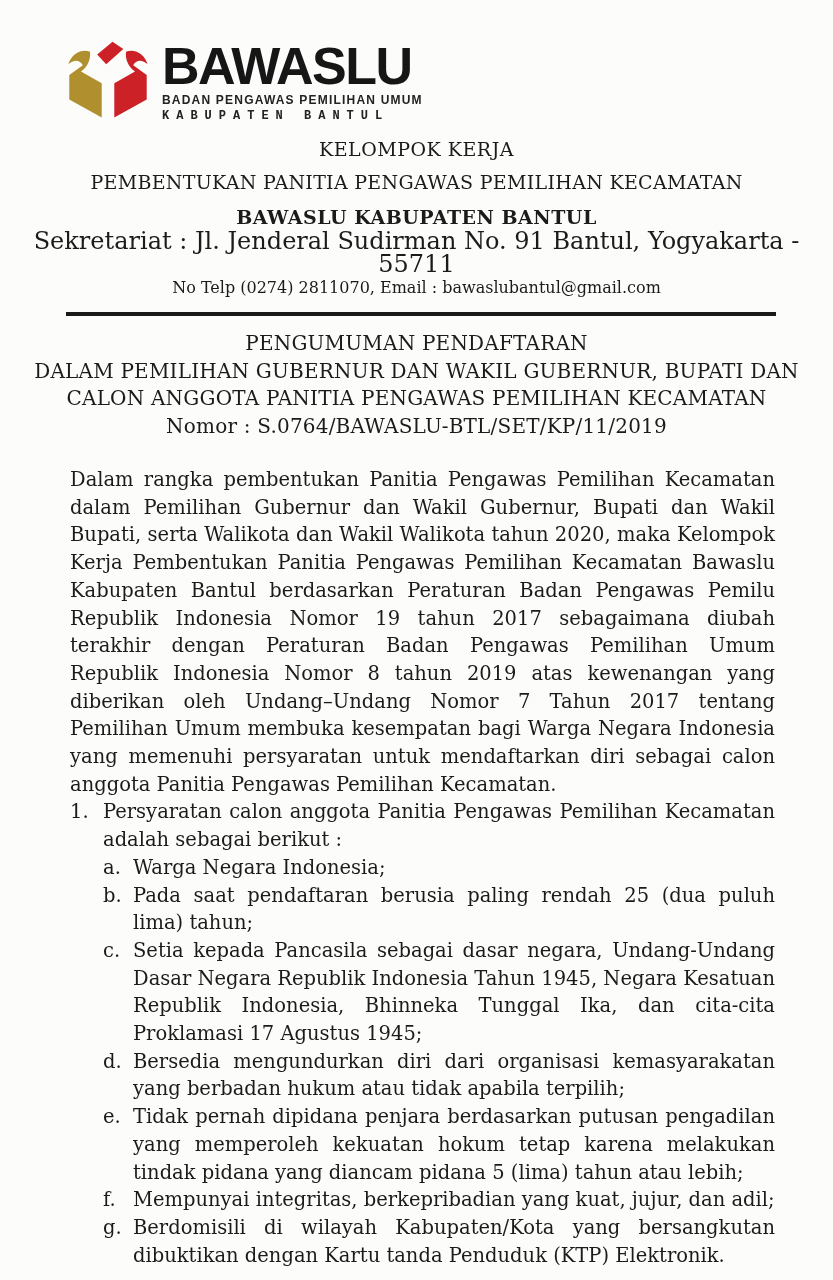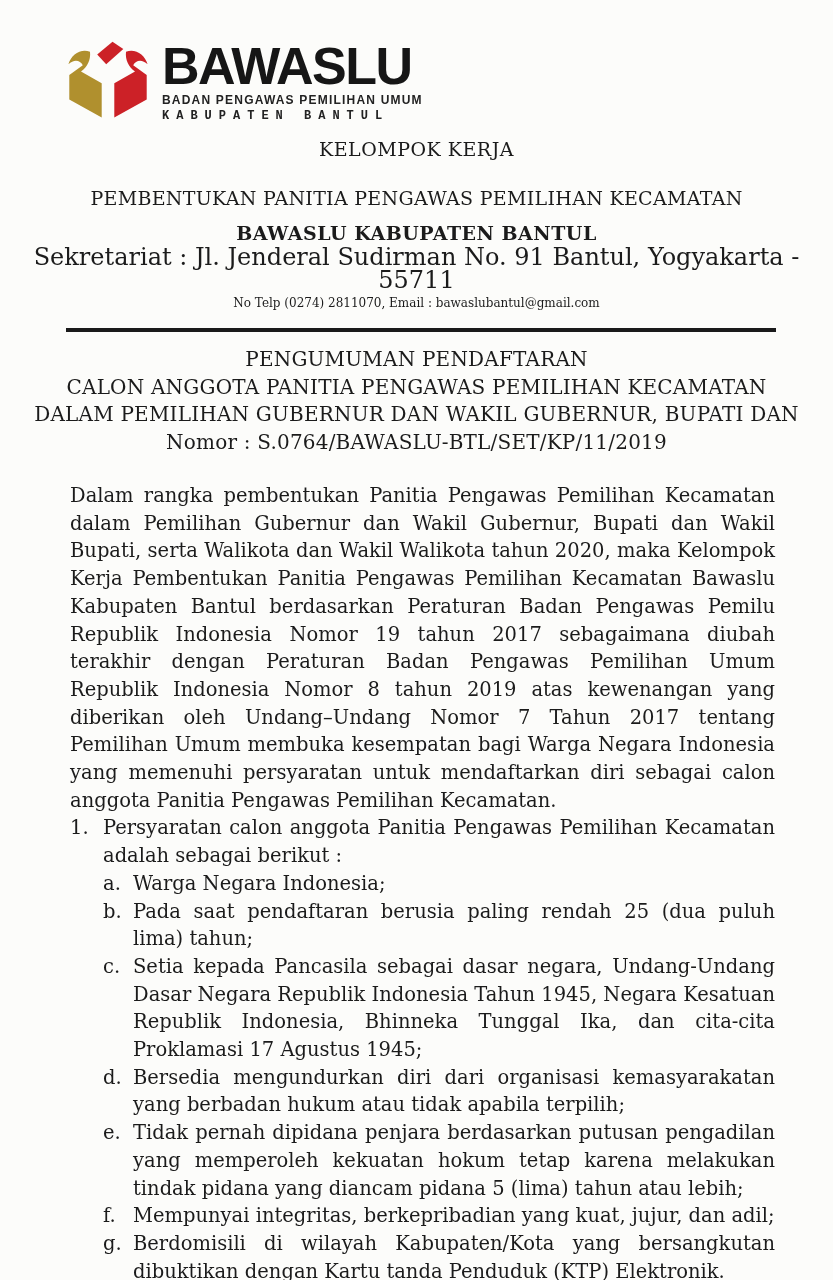--- a/index.html
+++ b/index.html
@@ -29,24 +29,24 @@
   }
   .brand-sub2 {
     font-family: Liberation Mono, monospace;
     font-weight: bold; font-size: 12px; letter-spacing: 7px;
     color: #222; margin-top: 2px; white-space: nowrap;
   }
 
   
   .letterhead { text-align: center; margin-top: 7px; }
   .lh-line1 { font-size: 19px; line-height: 25px; letter-spacing: 0.5px; }
-  .lh-line2 { font-size: 19px; line-height: 25px; letter-spacing: 0.3px; margin-top: 24px; }
+  .lh-line2 { font-size: 19px; line-height: 25px; letter-spacing: 0.3px; margin-top: 8px; }
   .lh-line3 { font-size: 19px; line-height: 25px; letter-spacing: 0.5px; margin-top: 10px; font-weight: bold; }
   .lh-line4 { font-size: 24px; line-height: 23px; margin-top: 0; }
-  .lh-line5 { font-size: 12px; line-height: 23px; }
+  .lh-line5 { font-size: 16px; line-height: 23px; }
 
   .rule { height: 4px; background: #1a1a1a; margin: 13px 57px 0 66px; }
 
   
   .title-block { text-align: center; margin-top: 14px; font-size: 20px; line-height: 27.5px; letter-spacing: 0.2px; }
 
   
   .doc-body {
     margin: 26px 58px 0 70px;
     font-size: 19.5px; line-height: 27.7px;
@@ -87,22 +87,22 @@
     <div class="lh-line2">PEMBENTUKAN PANITIA PENGAWAS PEMILIHAN KECAMATAN</div>
     <div class="lh-line3">BAWASLU KABUPATEN BANTUL</div>
     <div class="lh-line4">Sekretariat : Jl. Jenderal Sudirman No. 91 Bantul, Yogyakarta - 55711</div>
     <div class="lh-line5">No Telp (0274) 2811070, Email : bawaslubantul@gmail.com</div>
   </div>
 
   <div class="rule"></div>
 
   <div class="title-block">
     <div>PENGUMUMAN PENDAFTARAN</div>
+    <div>DALAM PEMILIHAN GUBERNUR DAN WAKIL GUBERNUR, BUPATI DAN</div>
     <div>CALON ANGGOTA PANITIA PENGAWAS PEMILIHAN KECAMATAN</div>
-    <div>DALAM PEMILIHAN GUBERNUR DAN WAKIL GUBERNUR, BUPATI DAN</div>
     <div>Nomor : S.0764/BAWASLU-BTL/SET/KP/11/2019</div>
   </div>
 
   <div class="doc-body">
     <p class="intro">Dalam rangka pembentukan Panitia Pengawas Pemilihan Kecamatan dalam Pemilihan Gubernur dan Wakil Gubernur, Bupati dan Wakil Bupati, serta Walikota dan Wakil Walikota tahun 2020, maka Kelompok Kerja Pembentukan Panitia Pengawas Pemilihan Kecamatan Bawaslu Kabupaten Bantul berdasarkan Peraturan Badan Pengawas Pemilu Republik Indonesia Nomor 19 tahun 2017 sebagaimana diubah terakhir dengan Peraturan Badan Pengawas Pemilihan Umum Republik Indonesia Nomor 8 tahun 2019 atas kewenangan yang diberikan oleh Undang–Undang Nomor 7 Tahun 2017 tentang Pemilihan Umum membuka kesempatan bagi Warga Negara Indonesia yang memenuhi persyaratan untuk mendaftarkan diri sebagai calon anggota Panitia Pengawas Pemilihan Kecamatan.</p>
 
     <div class="num-item">
       <span class="num-label">1.</span>
       <span class="num-text">Persyaratan calon anggota Panitia Pengawas Pemilihan Kecamatan adalah sebagai berikut :</span>
     </div>

